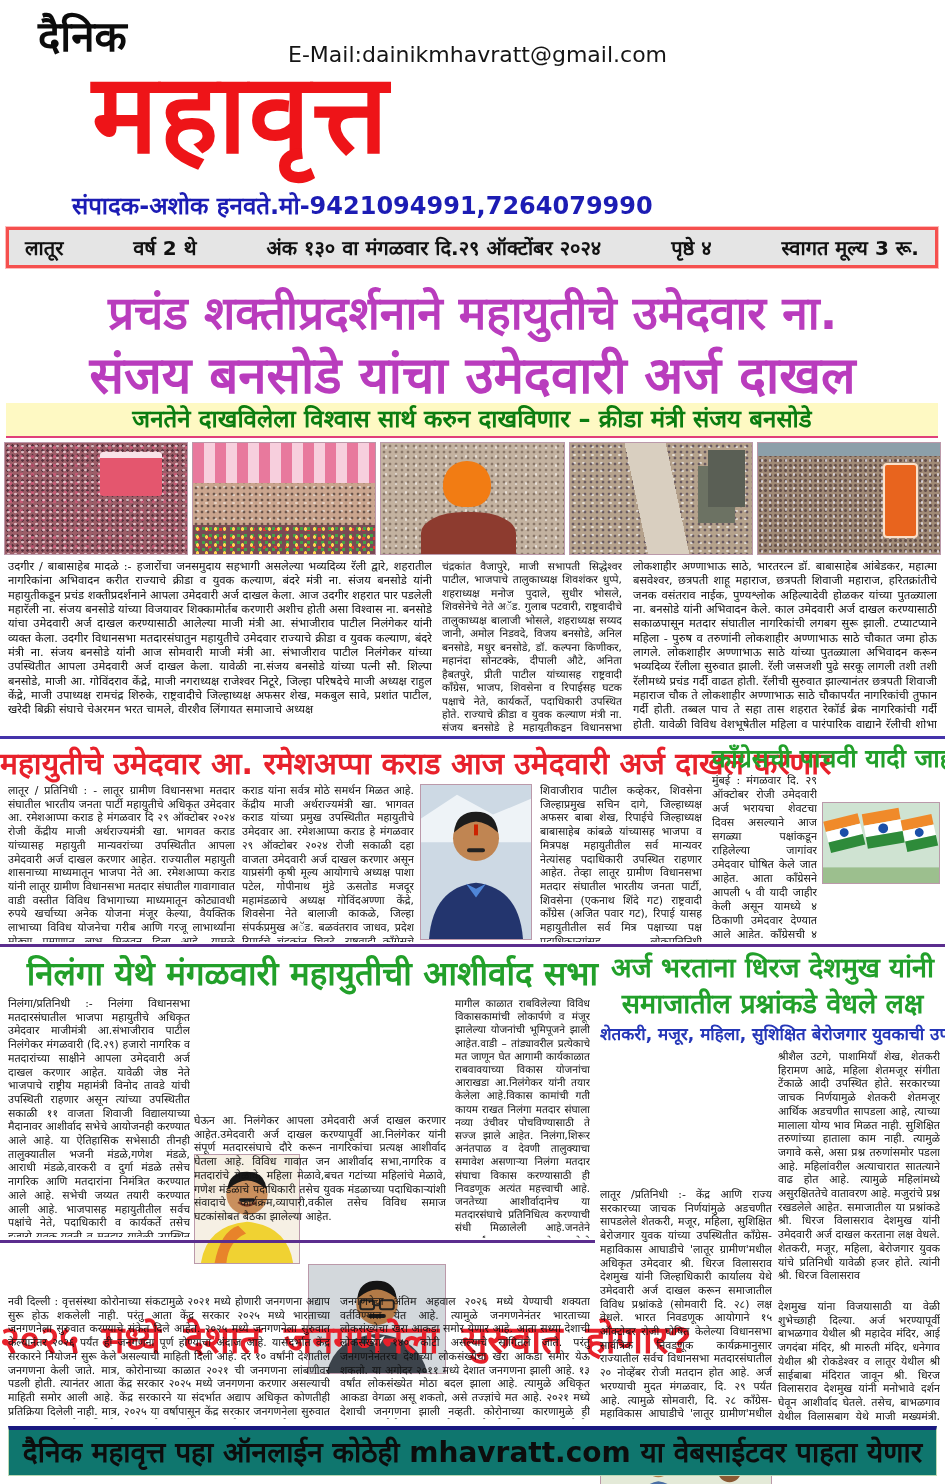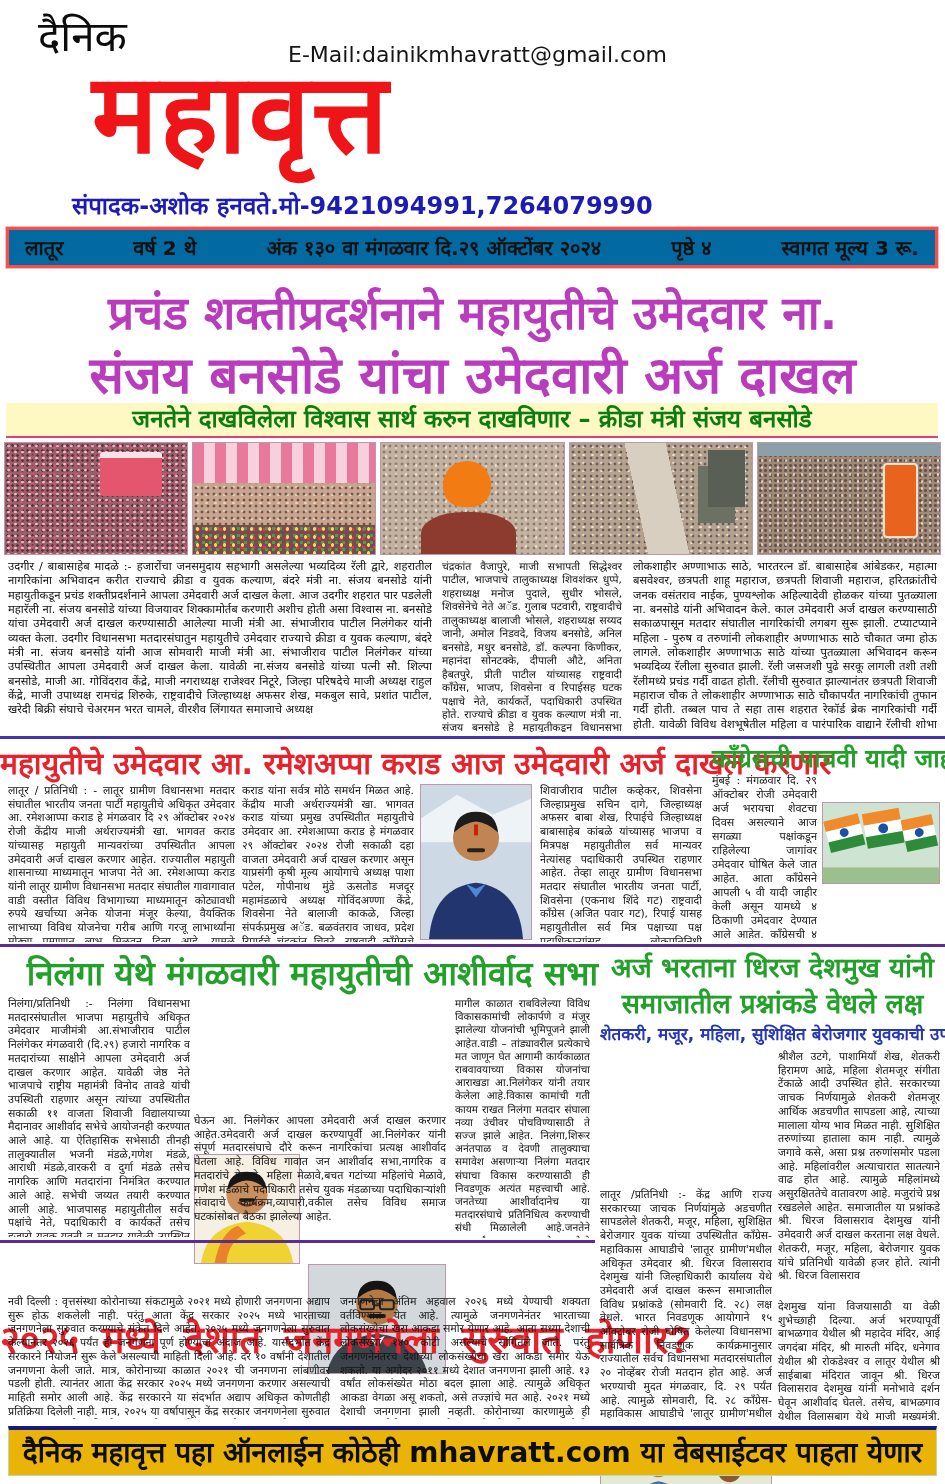--- a/index.html
+++ b/index.html
@@ -10,46 +10,46 @@
   }
   .abs { position:absolute; }
   .bodytext {
     position:absolute; font-size:11.3px; line-height:1.27; text-align:justify;
     color:#121212; overflow:hidden;
   }
   .photo { position:relative; overflow:hidden; border:1px solid #b9a; }
   .photo svg { display:block; width:100%; height:100%; }
 
   
-  .daily-label { font-size:42px; font-weight:normal; color:#0c0c0c; line-height:1; }
+  .daily-label { font-size:42px; font-weight:bold; color:#0c0c0c; line-height:1; }
   .email-line  { font-size:22px; color:#151515;text-align:center; }
   .paper-title { font-size:110px; font-weight:bold; color:#ee1418; line-height:0.95; letter-spacing:2px; white-space:nowrap; }
   .editor-line { font-size:24px; font-weight:bold; color:#1c1cb4; white-space:nowrap; }
   .issue-bar {
     display:flex; align-items:center; justify-content:space-between;
     border:3px solid #f5504e; outline:1px solid #fbb;
-    background:#0369a1; padding:0 16px; font-size:20px; font-weight:bold; color:#111;
+    background:#e5e5e5; padding:0 16px; font-size:20px; font-weight:bold; color:#111;
     white-space:nowrap;
   }
   .lead-head { width:945px; text-align:center; font-weight:bold; color:#b93cbd; white-space:nowrap; }
   .lead-sub  {
     background:#fef9c3; color:#0b7d10; font-weight:bold; font-size:24px;
     text-align:center; line-height:33px; border-bottom:2px solid #e0407a; white-space:nowrap;
   }
   .strip { display:flex; gap:4px; }
   .strip .photo { flex:1; height:113px; }
 
   .rule { position:absolute; background:#5b2d8e; height:3px; }
 
   .sec-head-red   { font-weight:bold; color:#e8212b; text-align:center; white-space:nowrap; }
   .sec-head-green { font-weight:bold; color:#22a02a; text-align:center; white-space:nowrap; }
   .sec-sub-blue   { font-weight:bold; color:#2637b8; text-align:center; white-space:nowrap; }
 
   .footer-bar {
-    background:#eab308; border:1px solid #bcd8b4; border-top:4px solid #191980;
+    background:#0f766e; border:1px solid #bcd8b4; border-top:4px solid #191980;
     text-align:center; font-size:28px; font-weight:bold; color:#0d0d0d; line-height:46px;
     white-space:nowrap;
   }
 
   
   .crowd-a { background-color:#9c5e68;
     background-image:
       radial-gradient(circle, rgba(255,235,240,.7) 1px, transparent 1.6px),
       radial-gradient(circle, rgba(233,90,130,.55) 1.3px, transparent 1.9px),
       radial-gradient(circle, rgba(45,20,35,.6) 1px, transparent 1.5px);

